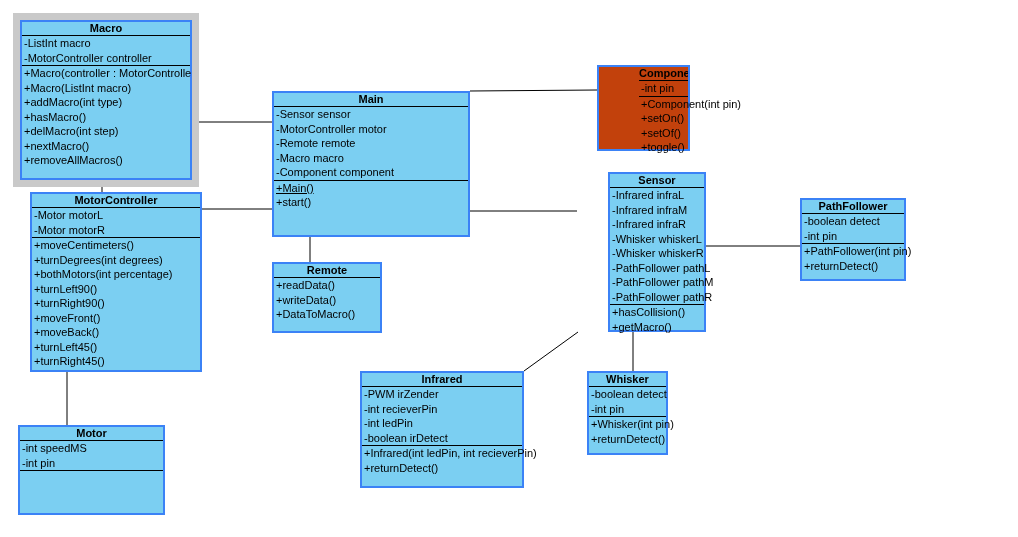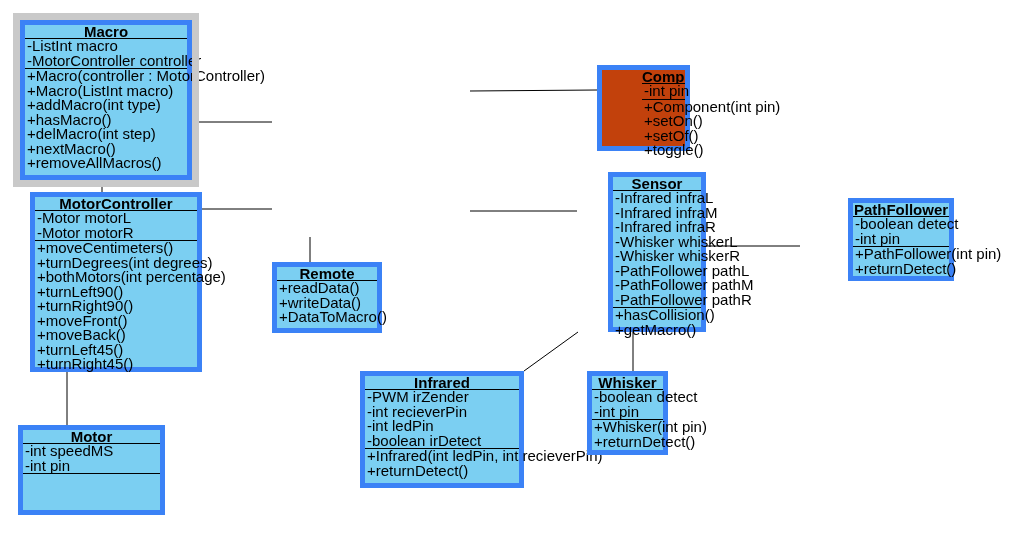--- a/index.html
+++ b/index.html
@@ -7,23 +7,23 @@
     position: relative;
     width: 1018px; height: 537px;
     background: #ffffff;
     font-family: "Liberation Sans", sans-serif;
     overflow: hidden;
   }
   #wires { position: absolute; left: 0; top: 0; width: 1018px; height: 537px; }
   .uml-class {
     position: absolute;
     background: #7bcff2;
-    border: 5px solid #3b82f6;
+    border: 2px solid #3b82f6;
     box-sizing: border-box;
-    font-size: 15px;
+    font-size: 11px;
     color: #000000;
   }
   .uml-class.selected { outline: 7px solid #c9c9c9; }
   .uml-title {
     font-weight: bold;
     text-align: center;
     line-height: 13px;
     height: 13px;
     border-bottom: 1px solid #000000;
     white-space: nowrap;
@@ -90,20 +90,34 @@
         <div class="uml-row">+turnRight45()</div>
       </div>
     </div>
     <div class="uml-class" style="left: 18px; top: 425px; width: 147px; height: 90px; background: rgb(123, 207, 242);">
       <div class="uml-title">Motor</div>
       <div class="uml-attrs">
         <div class="uml-row">-int speedMS</div>
         <div class="uml-row">-int pin</div>
       </div>
     </div>
+    <div class="uml-class" style="left: 272px; top: 91px; width: 198px; height: 146px; background: rgb(123, 207, 242);">
+      <div class="uml-title">Main</div>
+      <div class="uml-attrs">
+        <div class="uml-row">-Sensor sensor</div>
+        <div class="uml-row">-MotorController motor</div>
+        <div class="uml-row">-Remote remote</div>
+        <div class="uml-row">-Macro macro</div>
+        <div class="uml-row">-Component component</div>
+      </div>
+      <div class="uml-methods">
+        <div class="uml-row underline">+Main()</div>
+        <div class="uml-row">+start()</div>
+      </div>
+    </div>
     <div class="uml-class" style="left: 272px; top: 262px; width: 110px; height: 71px; background: rgb(123, 207, 242);">
       <div class="uml-title">Remote</div>
       <div class="uml-methods">
         <div class="uml-row">+readData()</div>
         <div class="uml-row">+writeData()</div>
         <div class="uml-row">+DataToMacro()</div>
       </div>
     </div>
     <div class="uml-class" style="left: 597px; top: 65px; width: 93px; height: 86px; background: #c2410c; padding-left: 40px;">
       <div class="uml-title">Component</div>
@@ -127,21 +141,21 @@
         <div class="uml-row">-Whisker whiskerR</div>
         <div class="uml-row">-PathFollower pathL</div>
         <div class="uml-row">-PathFollower pathM</div>
         <div class="uml-row">-PathFollower pathR</div>
       </div>
       <div class="uml-methods">
         <div class="uml-row">+hasCollision()</div>
         <div class="uml-row">+getMacro()</div>
       </div>
     </div>
-    <div class="uml-class" style="left: 800px; top: 198px; width: 106px; height: 83px; background: rgb(123, 207, 242); margin-left: 48px;">
+    <div class="uml-class" style="left: 800px; top: 198px; width: 106px; height: 83px; background: rgb(123, 207, 242);">
       <div class="uml-title">PathFollower</div>
       <div class="uml-attrs">
         <div class="uml-row">-boolean detect</div>
         <div class="uml-row">-int pin</div>
       </div>
       <div class="uml-methods">
         <div class="uml-row">+PathFollower(int pin)</div>
         <div class="uml-row">+returnDetect()</div>
       </div>
     </div>

